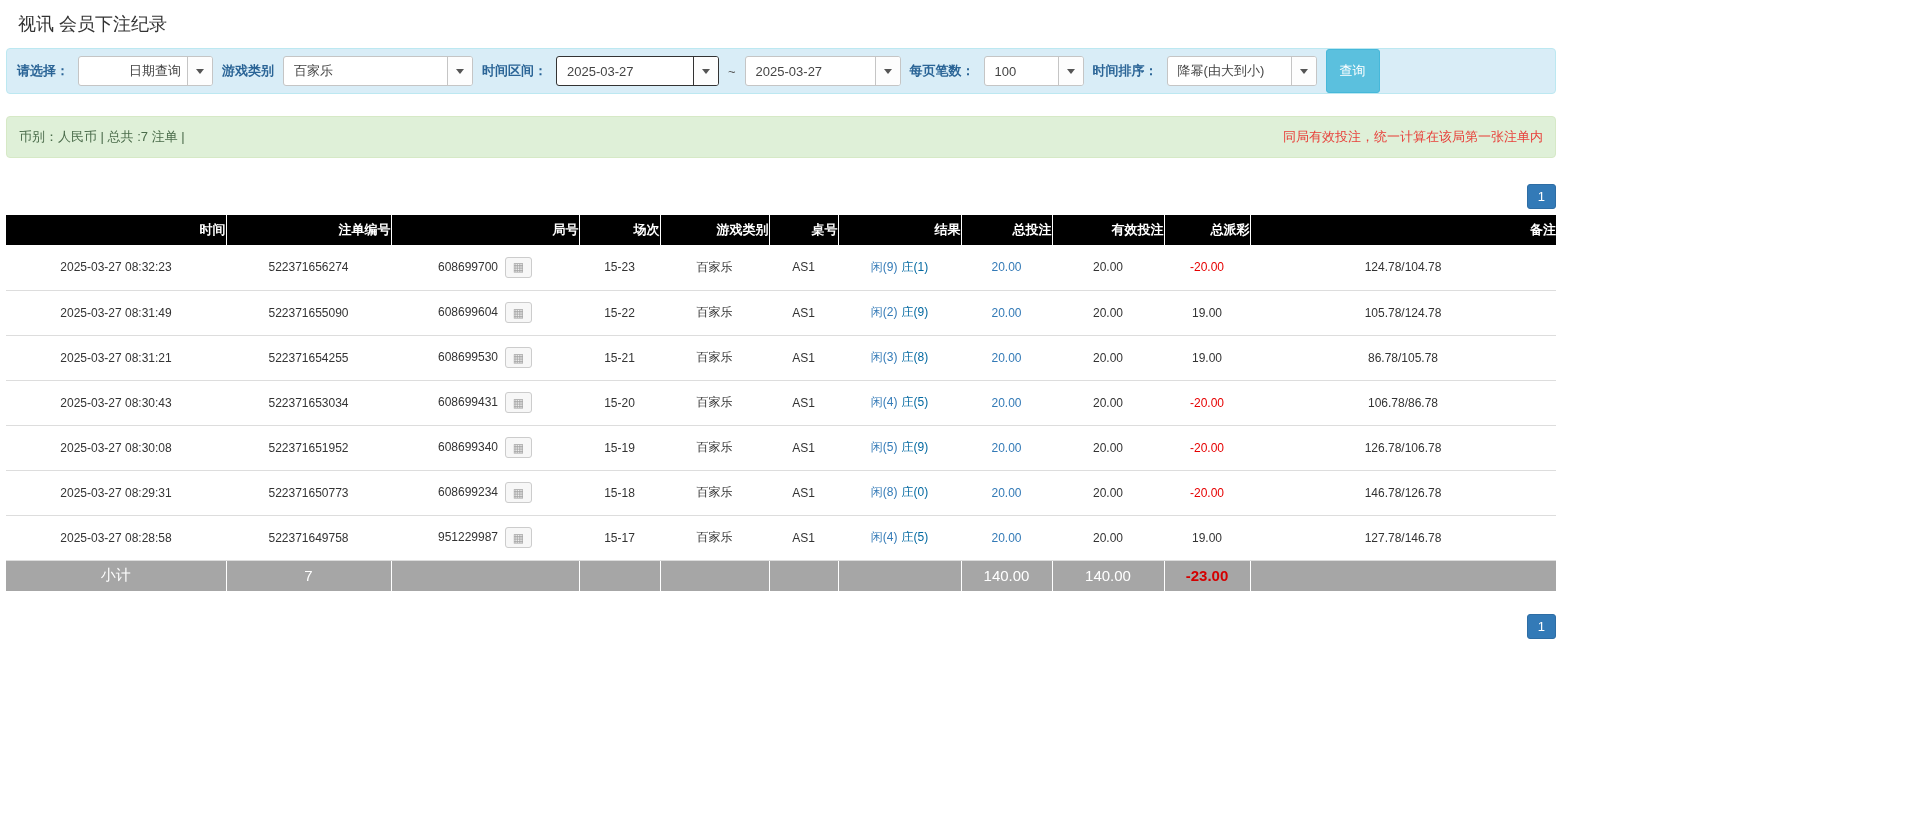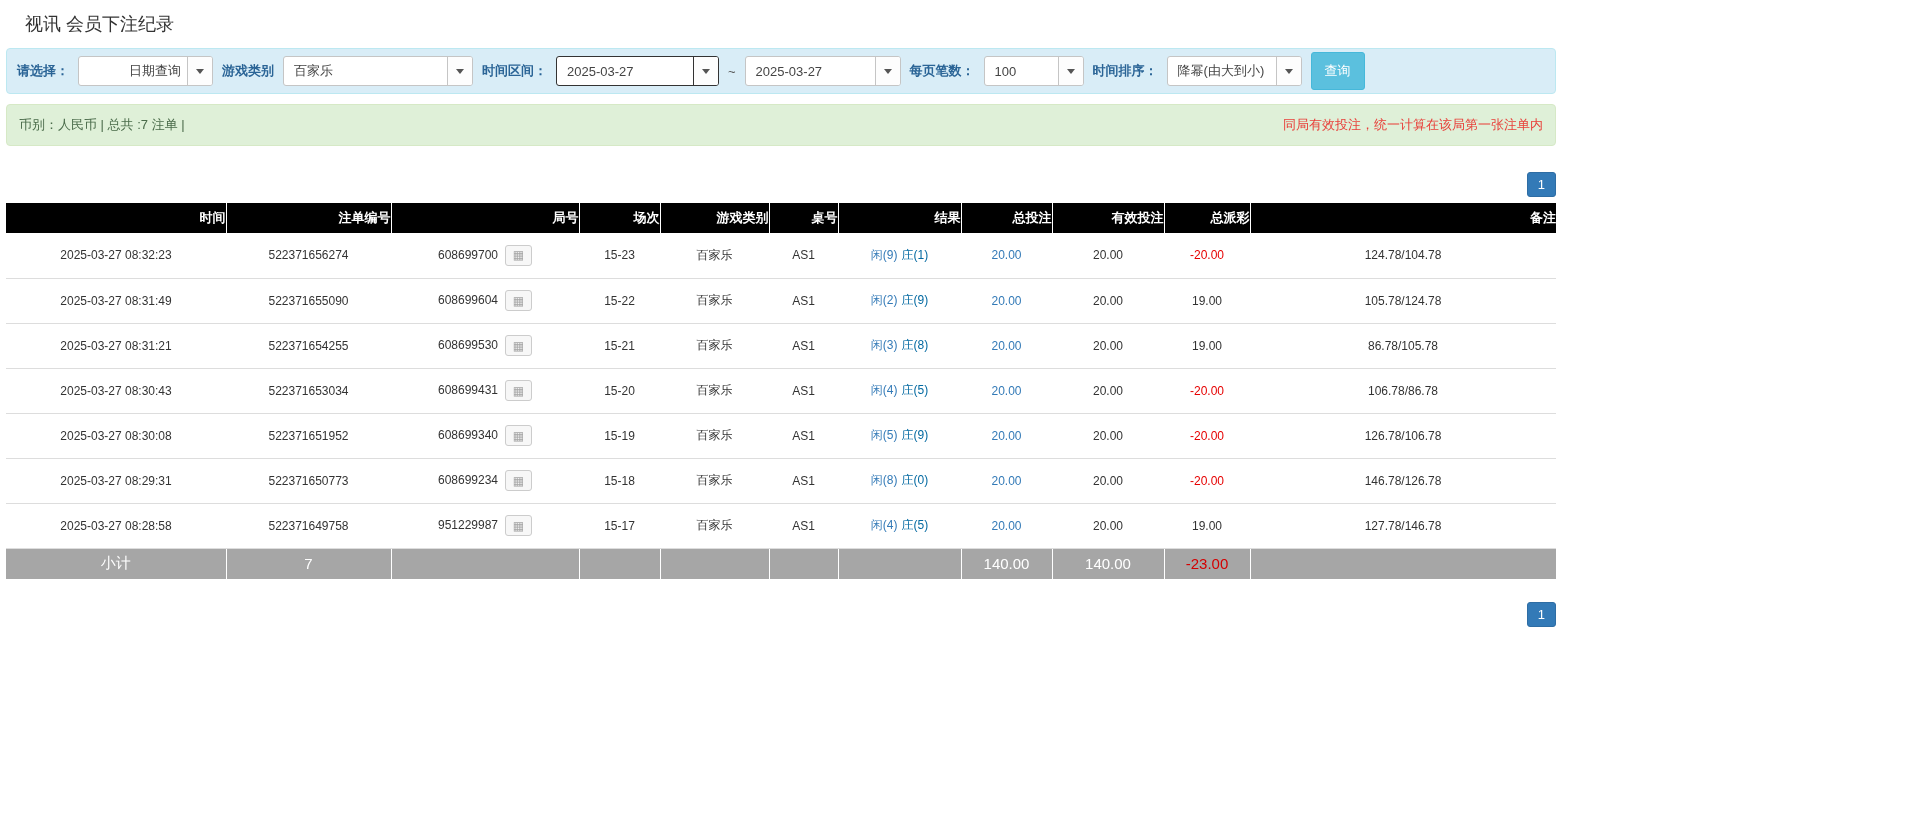--- a/index.html
+++ b/index.html
@@ -4,21 +4,21 @@
 <style>
   * { margin:0; padding:0; box-sizing:border-box; }
   html, body { background:#ffffff; }
   body {
     width:1906px; min-height:815px;
     font-family:"Liberation Sans","DejaVu Sans",sans-serif;
     color:#333; font-size:13px;
   }
   .page { width:1556px; padding:10px 0 0 6px; }
 
-  .page-title { font-size:18px; font-weight:500; color:#333; margin:2px 0 12px 19px; }
+  .page-title { font-size:18px; font-weight:500; color:#333; margin:2px 0 12px 12px; }
 
   
   .filter-bar {
     display:flex; align-items:center; gap:9px;
     background:#d9edf7; border:1px solid #bce8f1; border-radius:4px;
     padding:7px 10px; height:46px;
   }
   .f-label { color:#2a6496; font-weight:bold; font-size:13px; white-space:nowrap;font-family:Liberation Mono, monospace; }
   .combo {
     display:inline-flex; align-items:center; justify-content:space-between;
@@ -27,32 +27,32 @@
   .combo.focused { border-color:#333; }
   .combo-text { padding:0 10px; font-size:13px; color:#444; white-space:nowrap; overflow:hidden; }
   .combo-arrow {
     width:25px; align-self:stretch; flex:0 0 25px;
     border-left:1px solid #c5c5c5; background:#fdfdfd;
     display:flex; align-items:center; justify-content:center; border-radius:0 2px 2px 0;
   }
   .combo.focused .combo-arrow { border-left-color:#333; }
   .caret { width:0; height:0; border-left:4px solid transparent; border-right:4px solid transparent; border-top:5px solid #555; }
   .w-query { width:135px;padding-left:40px; } .w-game { width:190px; } .w-date1 { width:163px; }
-  .w-date2 { width:156px; } .w-size { width:100px; } .w-sort { width:135px; }
+  .w-date2 { width:156px; } .w-size { width:100px; } .w-sort { width:150px; }
   .tilde { color:#555; }
   .btn-search {
     background:#5bc0de; border:1px solid #46b8da; color:#fff;
-    height:38px; padding:3px 13px; border-radius:3px; font-size:13px; cursor:pointer;
+    height:44px; padding:3px 13px; border-radius:3px; font-size:13px; cursor:pointer;
   }
 
   
   .notice-bar {
     display:flex; justify-content:space-between; align-items:center;
     background:#dff0d8; border:1px solid #d6e9c6; border-radius:4px;
-    padding:11px 12px; margin-top:10px; font-size:13px;
+    padding:11px 12px; margin-top:22px; font-size:13px;
   }
   .notice-left { color:#4a6b4a; }
   .notice-right { color:#e8403a; }
 
   
   .pager { display:flex; justify-content:flex-end; margin:26px 0 6px; }
   .pager.bottom { margin:22px 0 12px; }
   .page-btn {
     background:#337ab7; border:1px solid #2e6da4; color:#fff;
     font-size:13px; padding:4px 10px; border-radius:3px; cursor:pointer;
@@ -73,21 +73,21 @@
   .icon-btn {
     width:27px; height:21px; margin-left:7px; vertical-align:middle;
     border:1px solid #ccc; border-radius:3px; background:#f7f7f7;
     color:#a4a4a4; font-size:12px; line-height:1; cursor:pointer;
   }
   tfoot td {
     background:#a6a6a6; color:#fff; height:31px; text-align:center;
     border-right:1px solid #fff; border-bottom:1px solid #fff; font-size:15px;
   }
   tfoot td:last-child { border-right:none; }
-  tfoot td.neg { color:#d40000; }
+  tfoot td.neg { color:#d40000;font-weight:bold; }
 </style>
 </head>
 <body>
 
 <div class="page">
 
   <h1 class="page-title">视讯 会员下注纪录</h1>
 
   <div class="filter-bar">
     <span class="f-label">请选择：</span>

